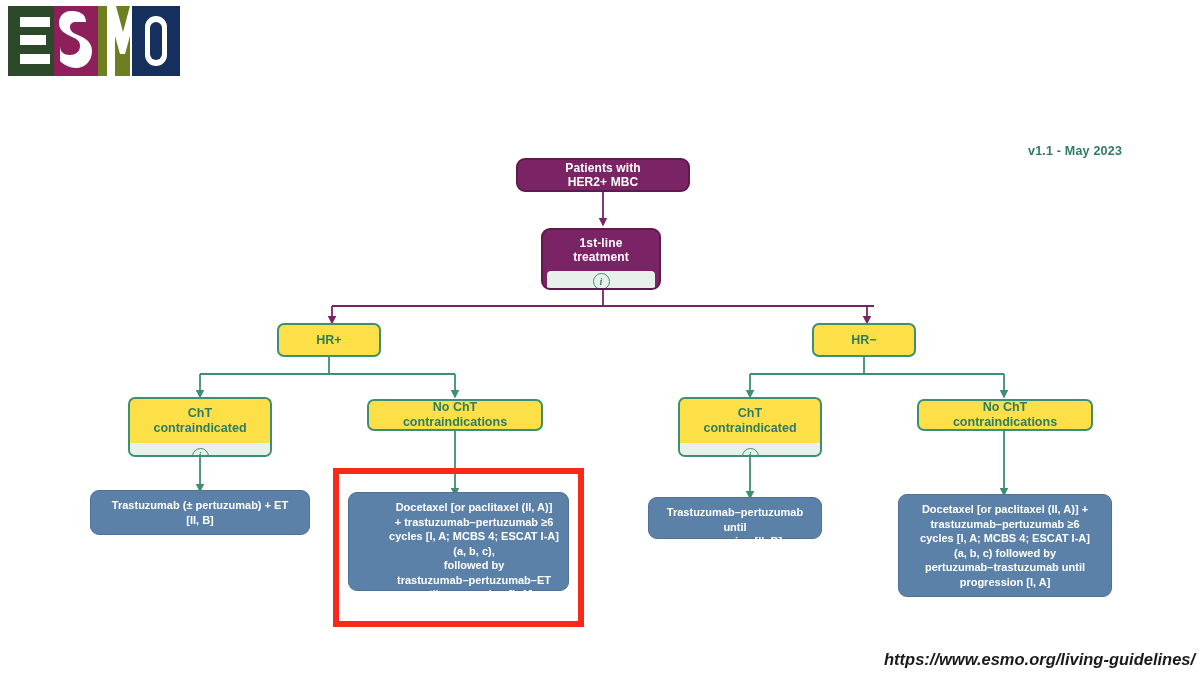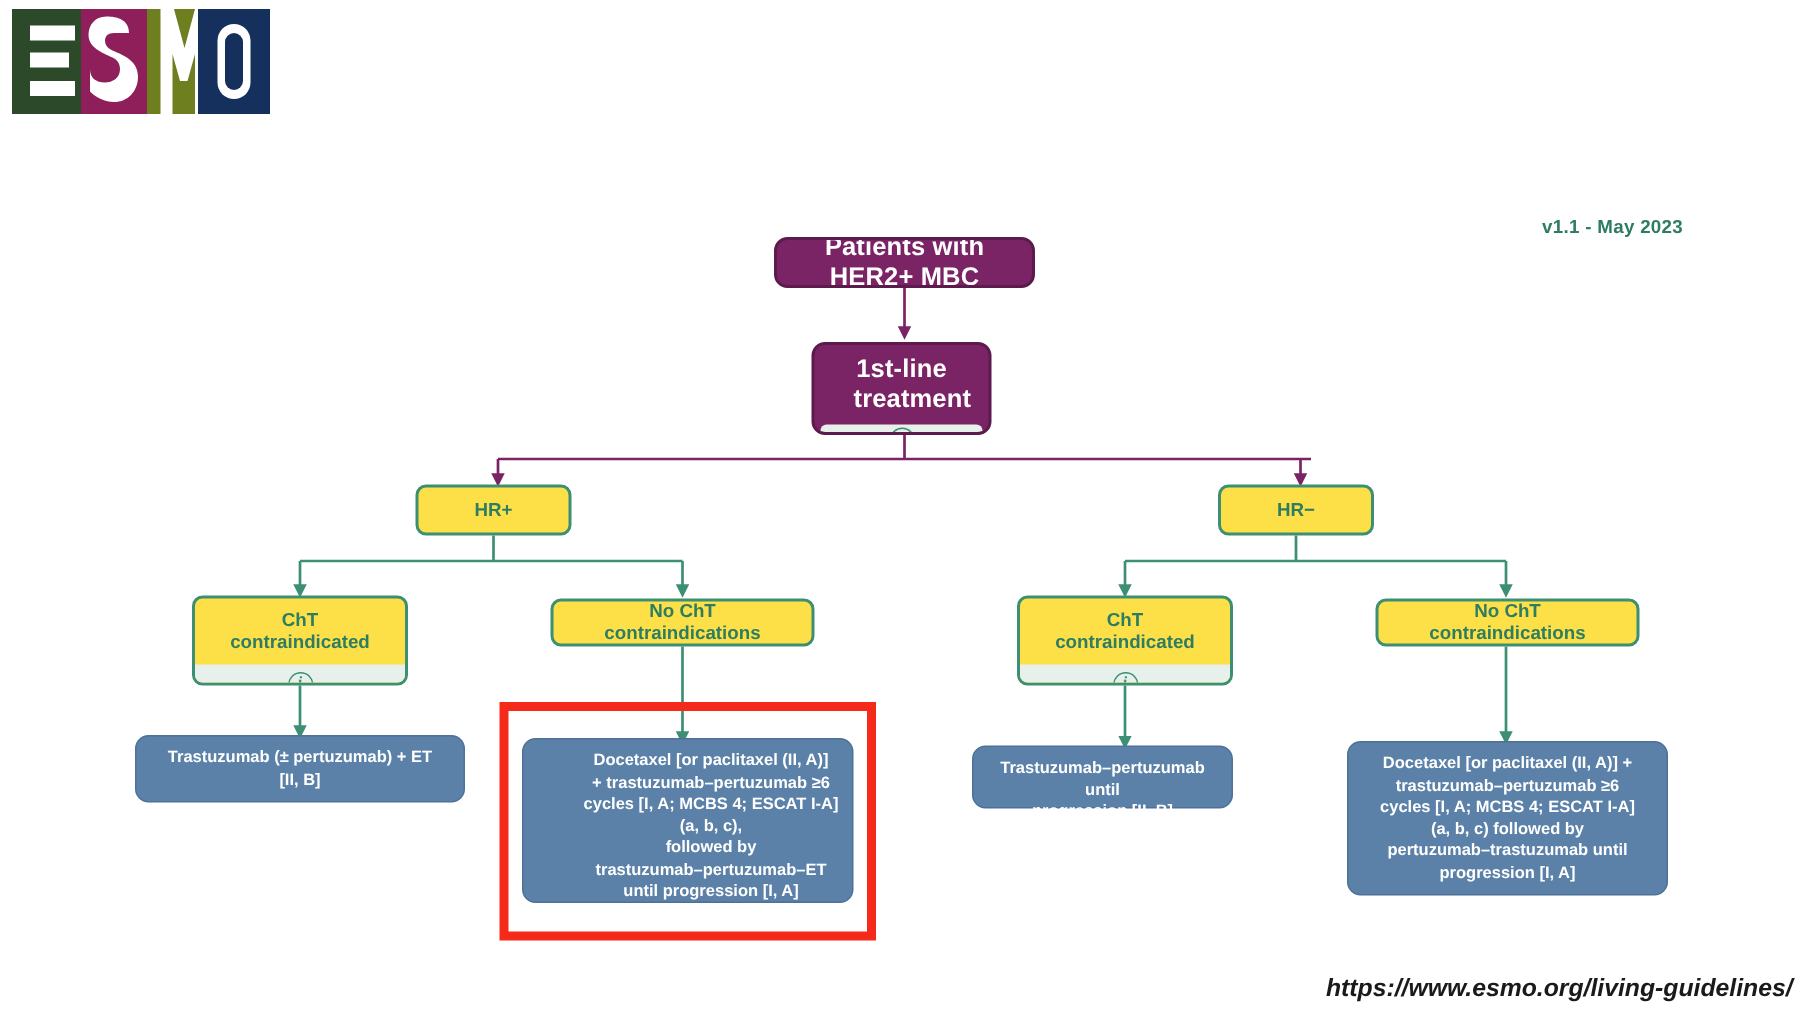--- a/index.html
+++ b/index.html
@@ -74,21 +74,21 @@
     background: #7b2465;
     border: 2px solid #5d1b4d;
     border-radius: 9px;
     color: #ffffff;
     font-weight: bold;
     text-align: center;
     overflow: hidden;
   }
   .node-purple .node-title {
     padding: 6px 26px;
-    font-size: 17px;
+    font-size: 12px;
     line-height: 1.2;
     letter-spacing: 0.1px;
   }
 
   
   .node-green {
     background: #fde047;
     border: 2px solid #3d8f74;
     border-radius: 7px;
     color: #2e7d62;
@@ -259,21 +259,21 @@
   <div class="node-title">No ChT contraindications</div>
 </div>
 
 <div class="node node-blue" style="left:90px; top:490px; width:220px; height:45px;">
   <div class="node-text">Trastuzumab (± pertuzumab) + ET
 [II, B]</div>
 </div>
 
 <div id="highlight-frame"></div>
 
-<div class="node node-blue" style="left:348px; top:492px; width:221px; height:110px;padding-left:40px;">
+<div class="node node-blue" style="left:348px; top:492px; width:221px; height:99px;padding-left:40px;">
   <div class="node-text">Docetaxel [or paclitaxel (II, A)]
 + trastuzumab–pertuzumab ≥6
 cycles [I, A; MCBS 4; ESCAT I-A]
 (a, b, c),
 followed by
 trastuzumab–pertuzumab–ET
 until progression  [I, A]</div>
 </div>
 
 <div class="node node-blue" style="left:648px; top:497px; width:174px; height:42px;">

